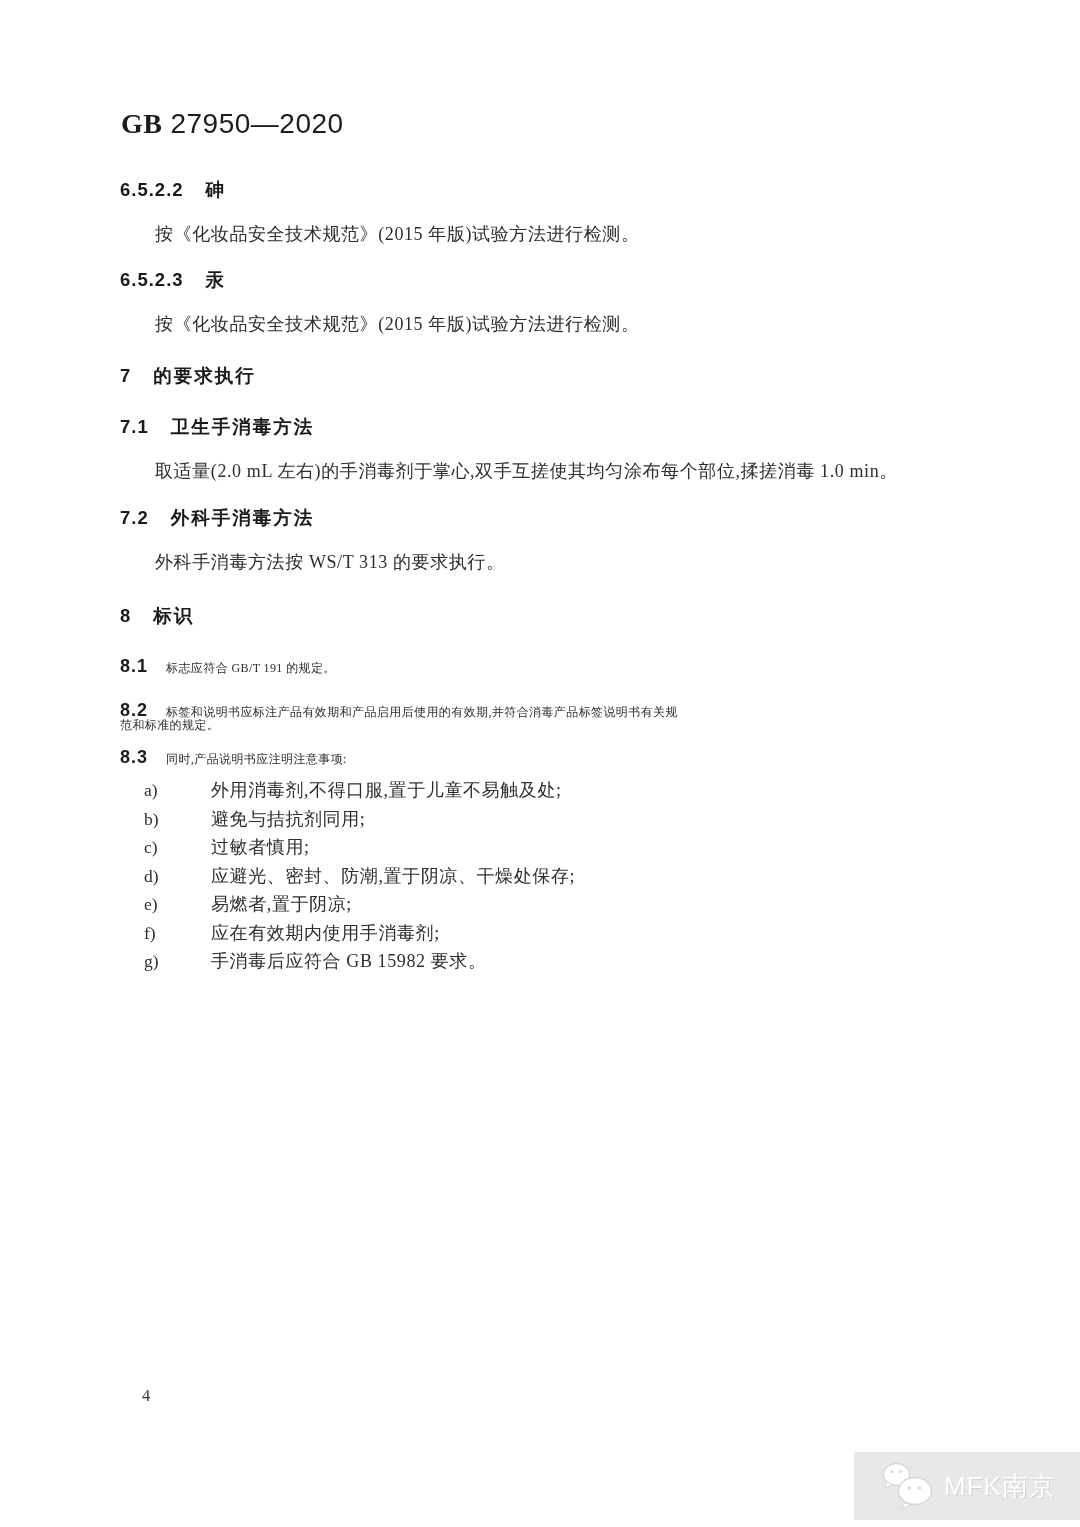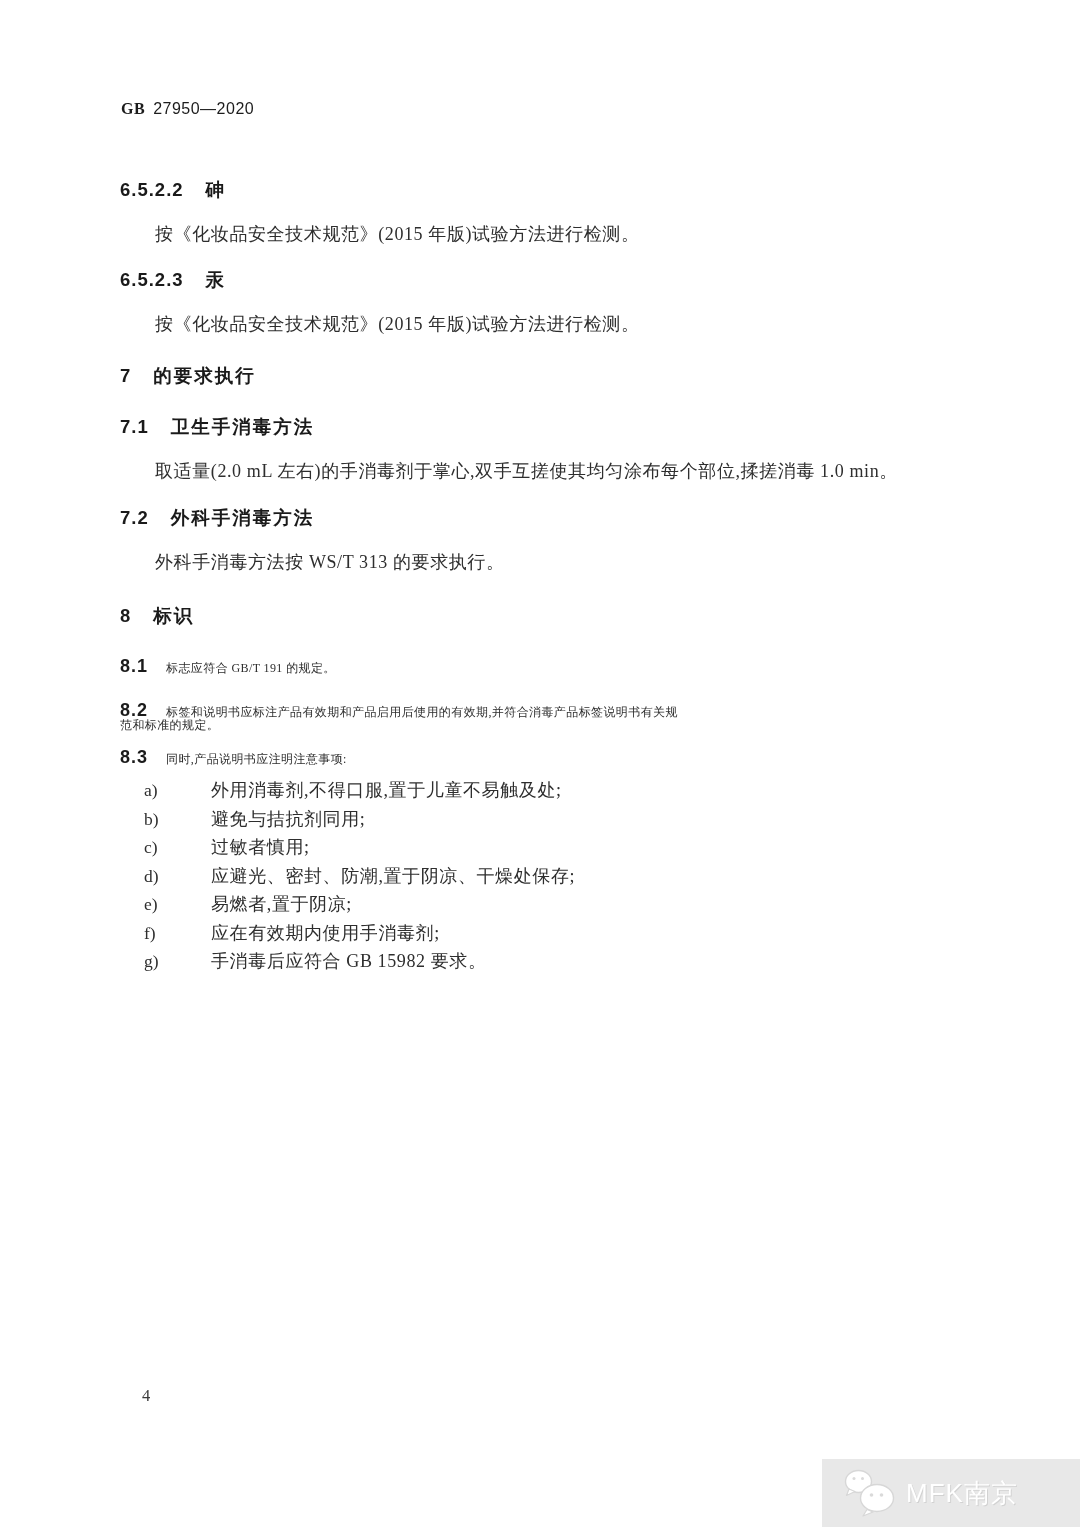--- a/index.html
+++ b/index.html
@@ -10,23 +10,23 @@
     height: 1527px;
     background: #ffffff;
     overflow: hidden;
     font-family: "Liberation Serif", "DejaVu Serif", serif;
     color: #2b2b2b;
   }
   .abs { position: absolute; }
 
   
   .doc-header {
-    left: 121px; top: 100px;
-    font-family: "Liberation Sans", "DejaVu Sans", sans-serif;
-    font-size: 16px;
+    left: 121px; top: 108px;
+    font-family: "Liberation Sans", "DejaVu Sans", sans-serif;
+    font-size: 28px;
     color: #1c1c1c;
     letter-spacing: 0.5px;
     white-space: nowrap;
   }
   .doc-header .code { font-weight: 700; font-family: "Liberation Serif", "DejaVu Serif", serif; margin-right: 8px; }
   .doc-header .num { font-weight: 500; }
 
   
   .heading {
     left: 120px;
@@ -83,27 +83,27 @@
 
   
   .page-number {
     left: 142px; top: 1386px;
     font-size: 16.5px;
     color: #3a3a3a;
   }
 
   
   .watermark {
-    right: 0; bottom: 0;
-    width: 258px; height: 68px;
+    right: 0; bottom: 7px;
+    width: 226px; height: 68px;
     background: #e8e8e8;
     display: flex;
     align-items: center;
     justify-content: flex-start;
-    padding-left: 20px;
+    padding-left: 26px;
   }
   .watermark .wm-text {
     font-family: "Liberation Sans", "DejaVu Sans", sans-serif;
     font-size: 26px;
     font-weight: 500;
     color: #ffffff;
     letter-spacing: 1px;
     text-shadow: 1px 1px 0 #d2d2d2;
     margin-left: 6px;
     white-space: nowrap;

